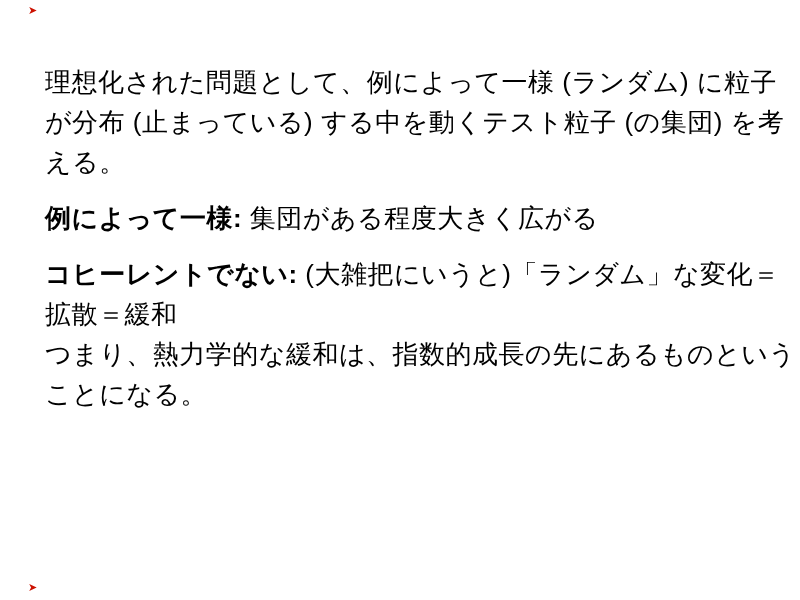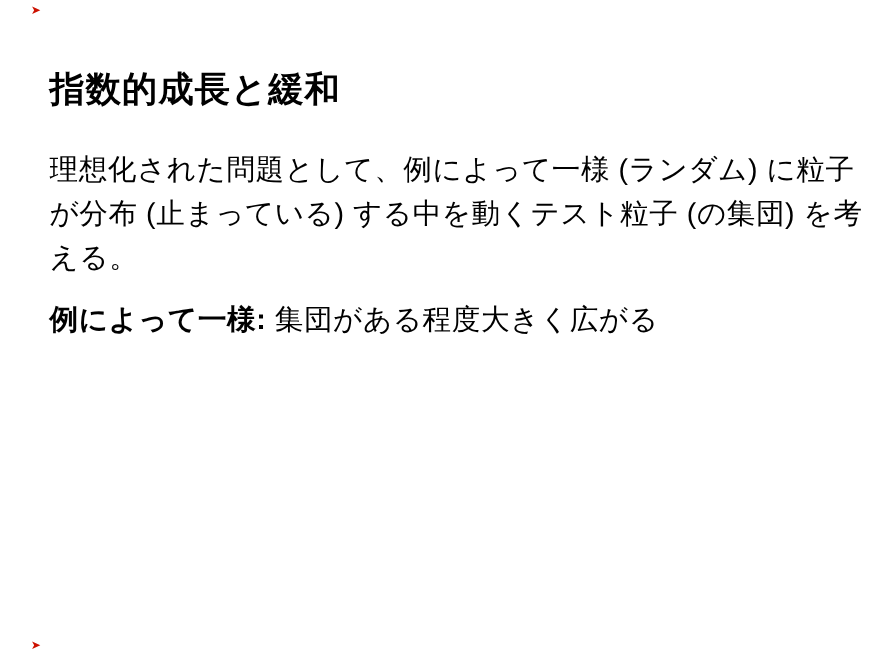--- a/index.html
+++ b/index.html
@@ -54,27 +54,32 @@
   }
   .nav-arrow.top{top:5px;}
   .nav-arrow.bottom{top:582px;}
 </style>
 </head>
 <body>
 
 <div class="slide">
   <span class="nav-arrow top">➤</span>
 
-  <h1 class="title">指数的成長と緩和</h1>
 
   <div>
       <div class="para">
         <div class="line"><span class="seg-normal">理想化された問題として、例によって一様 (ランダム) に粒子</span></div>
         <div class="line"><span class="seg-normal">が分布 (止まっている) する中を動くテスト粒子 (の集団) を考</span></div>
         <div class="line"><span class="seg-normal">える。</span></div>
       </div>
       <div class="para">
         <div class="line"><span class="seg-bold">例によって一様:</span><span class="seg-normal"> 集団がある程度大きく広がる</span></div>
       </div>
+      <div class="para">
+        <div class="line"><span class="seg-bold">コヒーレントでない:</span><span class="seg-normal"> (大雑把にいうと)「ランダム」な変化＝</span></div>
+        <div class="line"><span class="seg-normal">拡散＝緩和</span></div>
+        <div class="line"><span class="seg-normal">つまり、熱力学的な緩和は、指数的成長の先にあるものという</span></div>
+        <div class="line"><span class="seg-normal">ことになる。</span></div>
+      </div>
     </div>
 
   <span class="nav-arrow bottom">➤</span>
 </div>
 
 </body></html>

